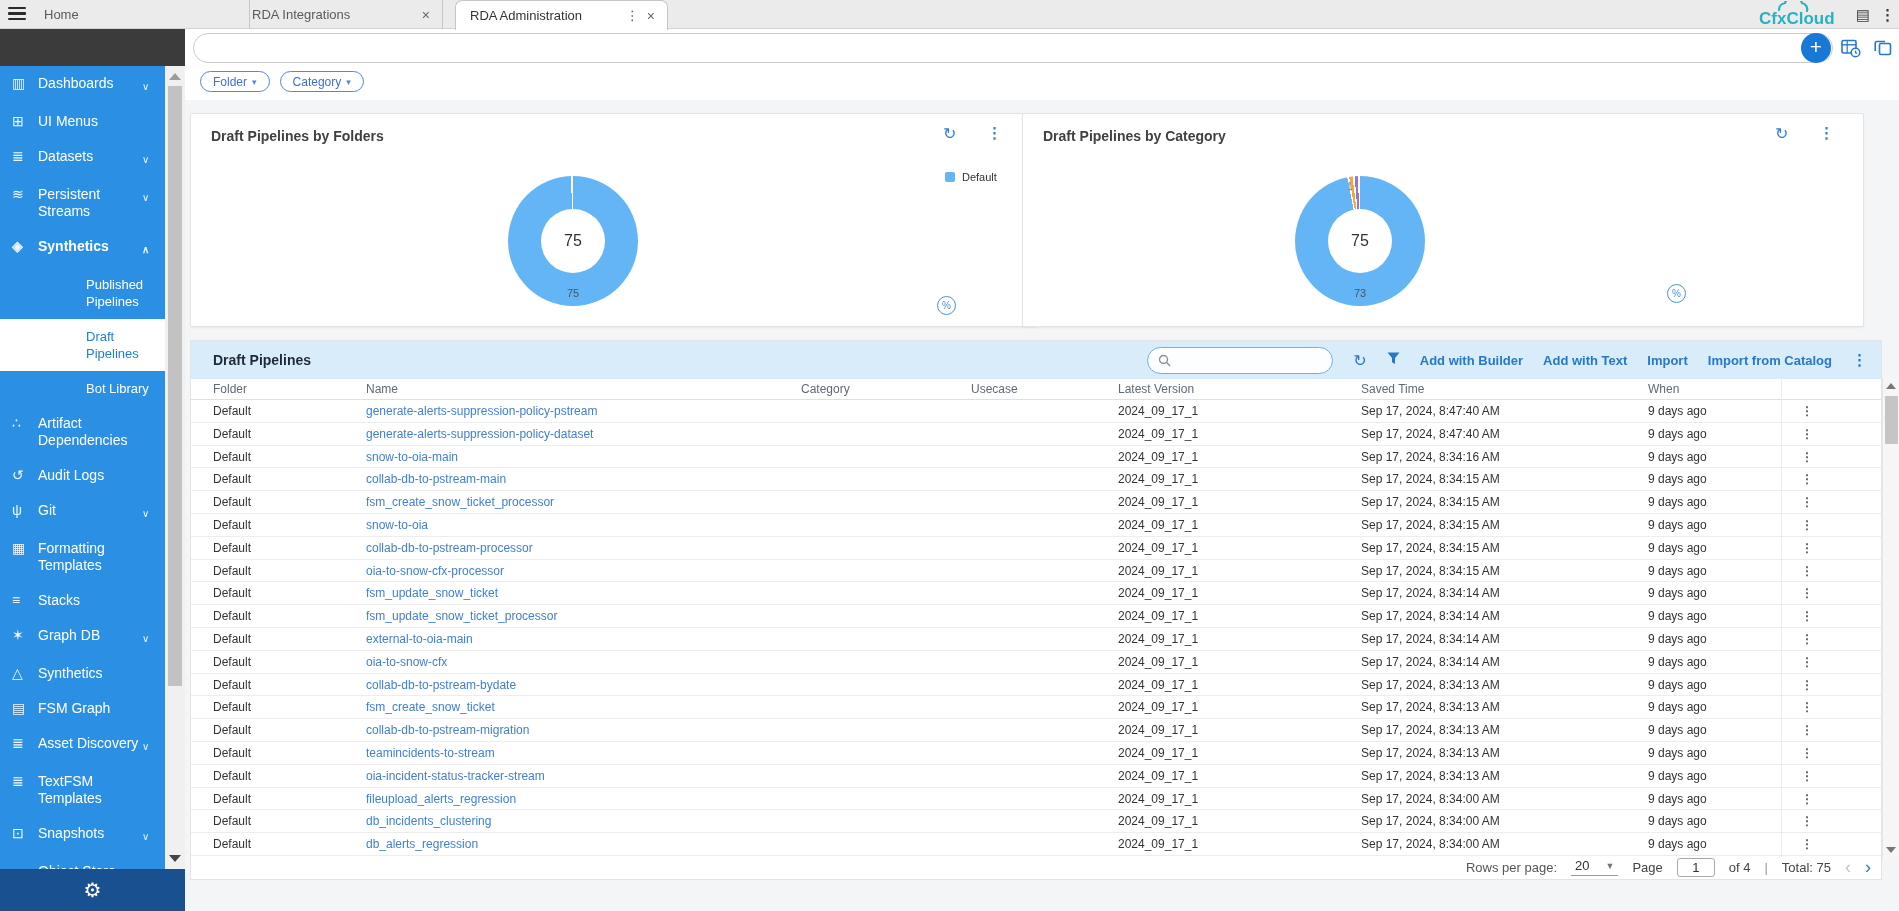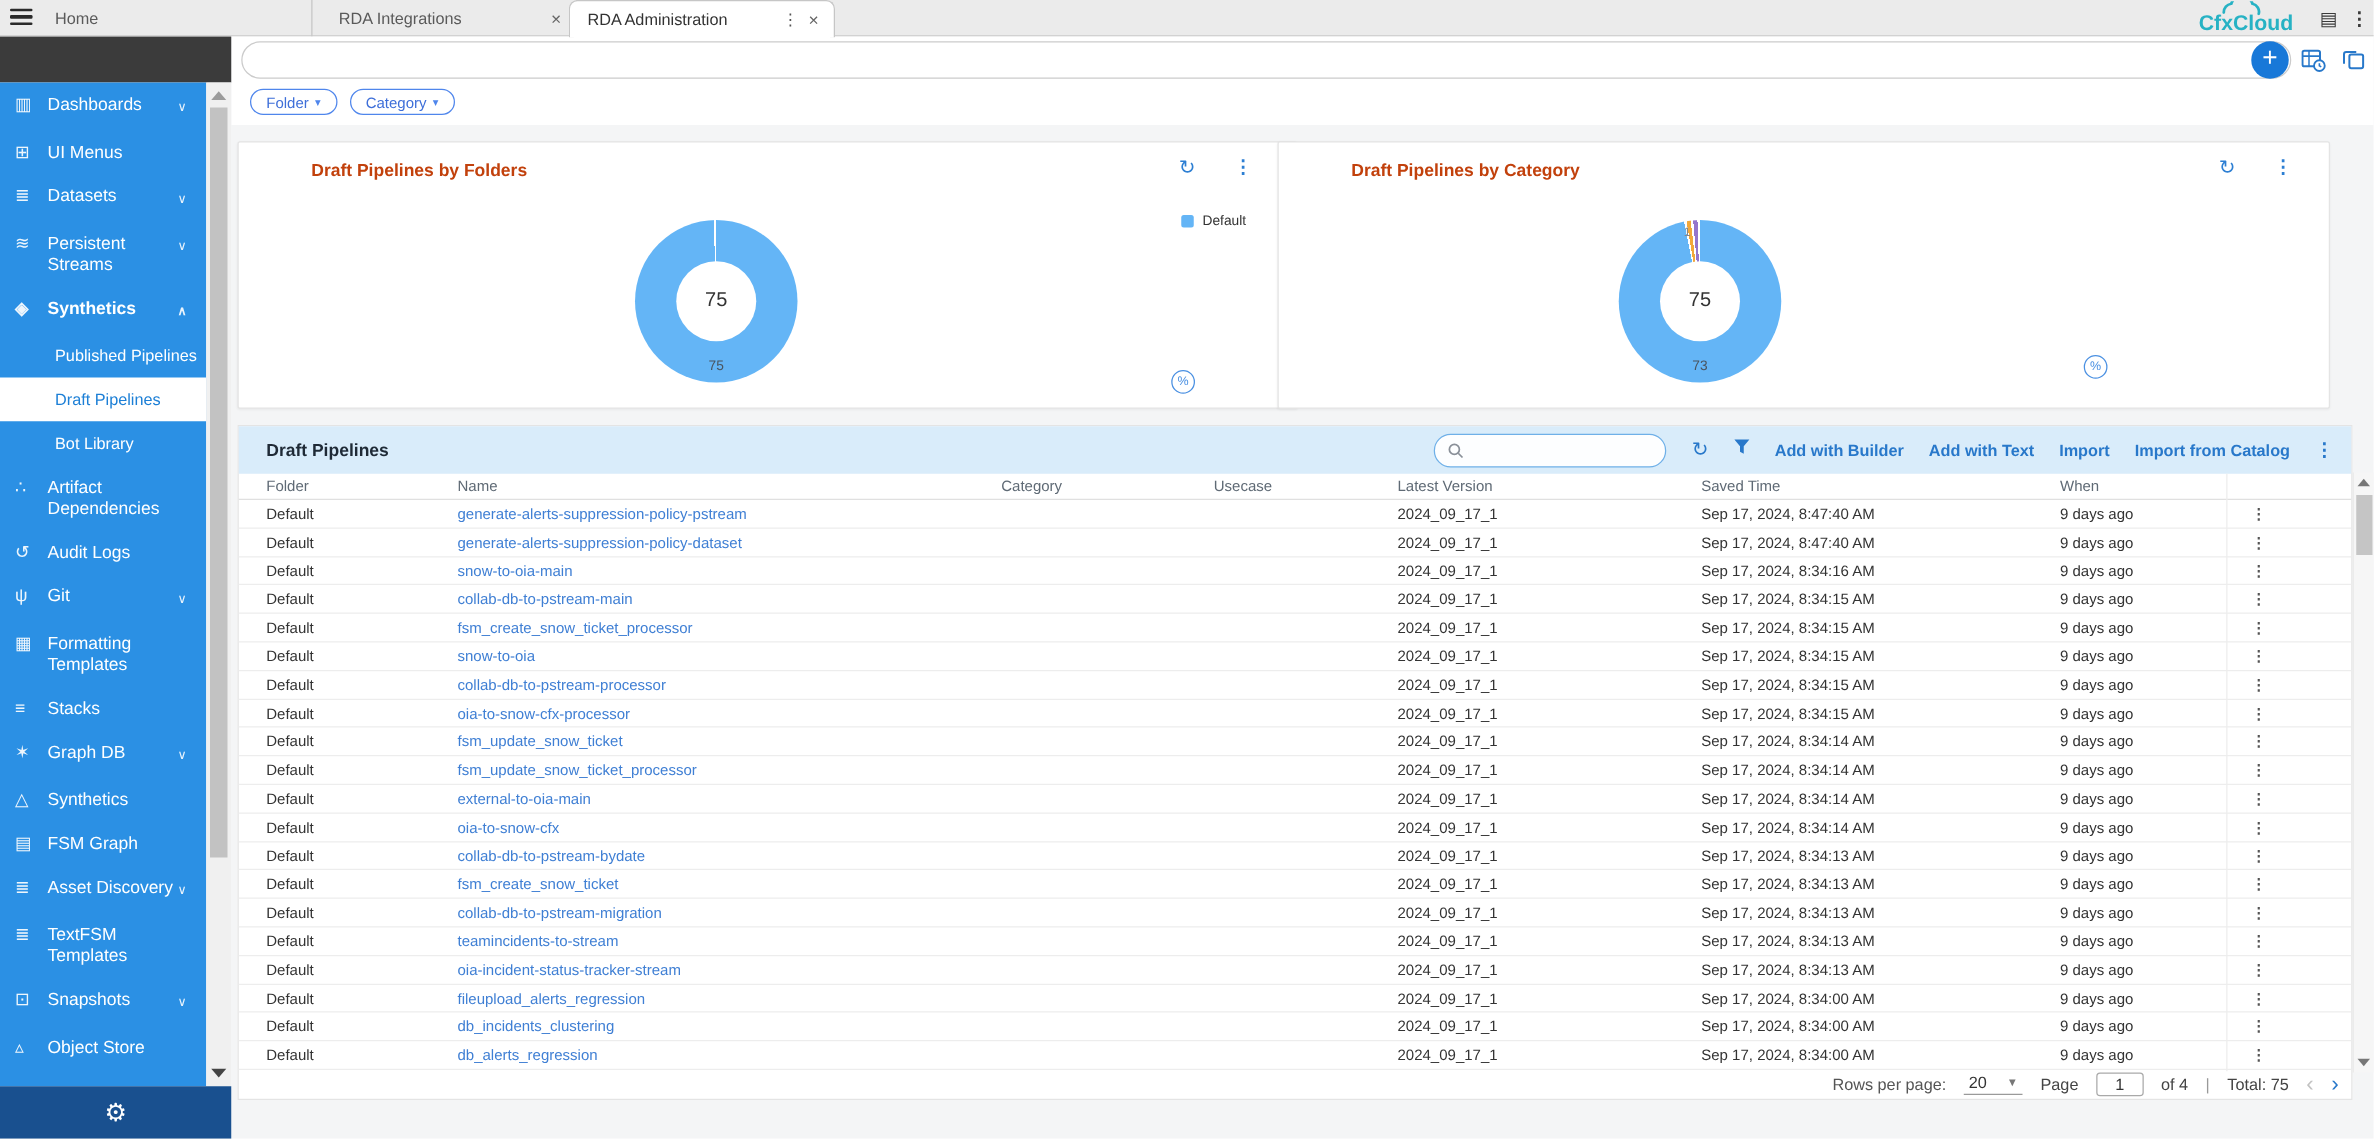--- a/index.html
+++ b/index.html
@@ -13,37 +13,37 @@
   .topbar { position:absolute; left:0; top:0; width:1899px; height:29px;
             background:#ebebeb; border-bottom:1px solid #d2d2d2; z-index:5; }
   .hamburger { position:absolute; left:8px; top:7px; width:18px; height:15px; cursor:pointer; }
   .hamburger i { display:block; height:2.4px; background:#2a2a2a; margin-bottom:3px; border-radius:1px; }
   .tab { position:absolute; top:0; height:29px; display:flex; align-items:center;
          font-size:13px; color:#5a5a5a; padding:0 10px 0 14px; border-right:1px solid #c6c6c6; }
   .tab .close { margin-left:auto; color:#666; font-size:14px; padding:0 2px; cursor:pointer; }
   .tab .menu  { margin-left:auto; color:#555; font-size:13px; padding:0 6px 0 2px; cursor:pointer; }
   .tab .menu + .close { margin-left:0; }
   .tab-home  { left:30px;  width:220px; }
-  .tab-int   { left:257px; width:205px; }
+  .tab-int   { left:238px; width:205px; }
   .tab-admin { left:455px; width:213px; background:#fff; height:30px; color:#333;
                border:1px solid #c6c6c6; border-bottom:none; border-radius:7px 7px 0 0; z-index:6; }
   .logo { position:absolute; right:40px; top:1px; }
   .win-icons { position:absolute; right:4px; top:0; height:29px; display:flex; align-items:center; gap:10px; }
   .win-icons span { color:#3a3a3a; font-size:15px; cursor:pointer; }
 
   
   .sb-dark { position:absolute; left:0; top:29px; width:185px; height:37px; background:#3b3b3b; z-index:4; }
   .sidebar { position:absolute; left:0; top:66px; width:165px; height:803px; background:#2b90e4;
              color:#fff; overflow:hidden; z-index:4; }
   .sb-item { display:flex; align-items:flex-start; padding:9px 4px 9px 12px; font-size:14px;
              line-height:17px; cursor:pointer; }
   .sb-icon { width:26px; flex:none; font-size:14px; opacity:.92; text-align:left; }
   .sb-label { flex:1; max-width:102px; }
   .sb-item.sub { padding-left:44px; font-size:13px; }
-  .sb-item.sub .sb-label { max-width:none; }
+  .sb-item.sub .sb-label { max-width:none;margin-left:42px; }
   .sb-item.bold { font-weight:bold; }
   .sb-item.active { background:#fff; color:#1c7fd6; }
   .sb-chev { flex:none; font-size:10px; opacity:.9; margin:3px 6px 0 2px; }
   .sb-scroll { position:absolute; left:165px; top:66px; width:20px; height:803px; background:#f0f0f0; z-index:4; }
   .sb-thumb { position:absolute; left:3px; top:20px; width:14px; height:600px; background:#c2c2c2; cursor:pointer; }
   .tri-up    { position:absolute; left:4px; top:7px;    width:0; height:0; border-left:6px solid transparent; border-right:6px solid transparent; border-bottom:7px solid #9b9b9b; cursor:pointer; }
   .tri-down  { position:absolute; left:4px; bottom:7px; width:0; height:0; border-left:6px solid transparent; border-right:6px solid transparent; border-top:7px solid #444; cursor:pointer; }
   .sb-foot { position:absolute; left:0; top:869px; width:185px; height:42px; background:#19508f;
              display:flex; align-items:center; justify-content:center; z-index:4; }
   .sb-foot span { color:#fff; font-size:20px; cursor:pointer; }
@@ -61,21 +61,21 @@
   .chips { position:absolute; left:15px; top:42px; display:flex; gap:10px; }
   .chip { height:21px; display:inline-flex; align-items:center; gap:5px; padding:0 12px;
           border:1px solid #4f86ec; border-radius:11px; color:#3e6fd9; font-size:12px; cursor:pointer; background:#fff; }
   .chip .caret { font-size:9px; color:#4f86ec; }
 
   
   .card { position:absolute; background:#fff; border:1px solid #e4e4e4; border-radius:2px;
           box-shadow:0 1px 2px rgba(0,0,0,.05); }
   #card1 { left:5px;   top:84px; width:848px; height:214px; }
   #card2 { left:837px; top:84px; width:842px; height:214px; }
-  .card-title { position:absolute; left:20px; top:14px; font-size:14px; font-weight:600; color:#c2410c;margin-left:38px; }
+  .card-title { position:absolute; left:20px; top:14px; font-size:14px; font-weight:600; color:#404040; }
   .c-refresh { position:absolute; left:752px; top:10px; color:#2d7fd3; font-size:16px; cursor:pointer; }
   .c-kebab   { position:absolute; left:796px; top:10px; color:#2d7fd3; font-size:15px; font-weight:bold; cursor:pointer; }
   .donut { position:absolute; top:62px; width:130px; height:130px; border-radius:50%; cursor:pointer; }
   .donut::after { content:""; position:absolute; left:33px; top:33px; width:64px; height:64px;
                   border-radius:50%; background:#fff; z-index:1; }
   .donut .center { position:absolute; inset:0; display:flex; align-items:center; justify-content:center;
                    font-size:16px; color:#333; z-index:2; }
   .donut .ring-label { position:absolute; bottom:7px; width:100%; text-align:center;
                        font-size:11px; color:#4a5560; z-index:2; }
   .donut .small-label { position:absolute; top:5px; left:52px; font-size:10px; color:#888; z-index:2; }

